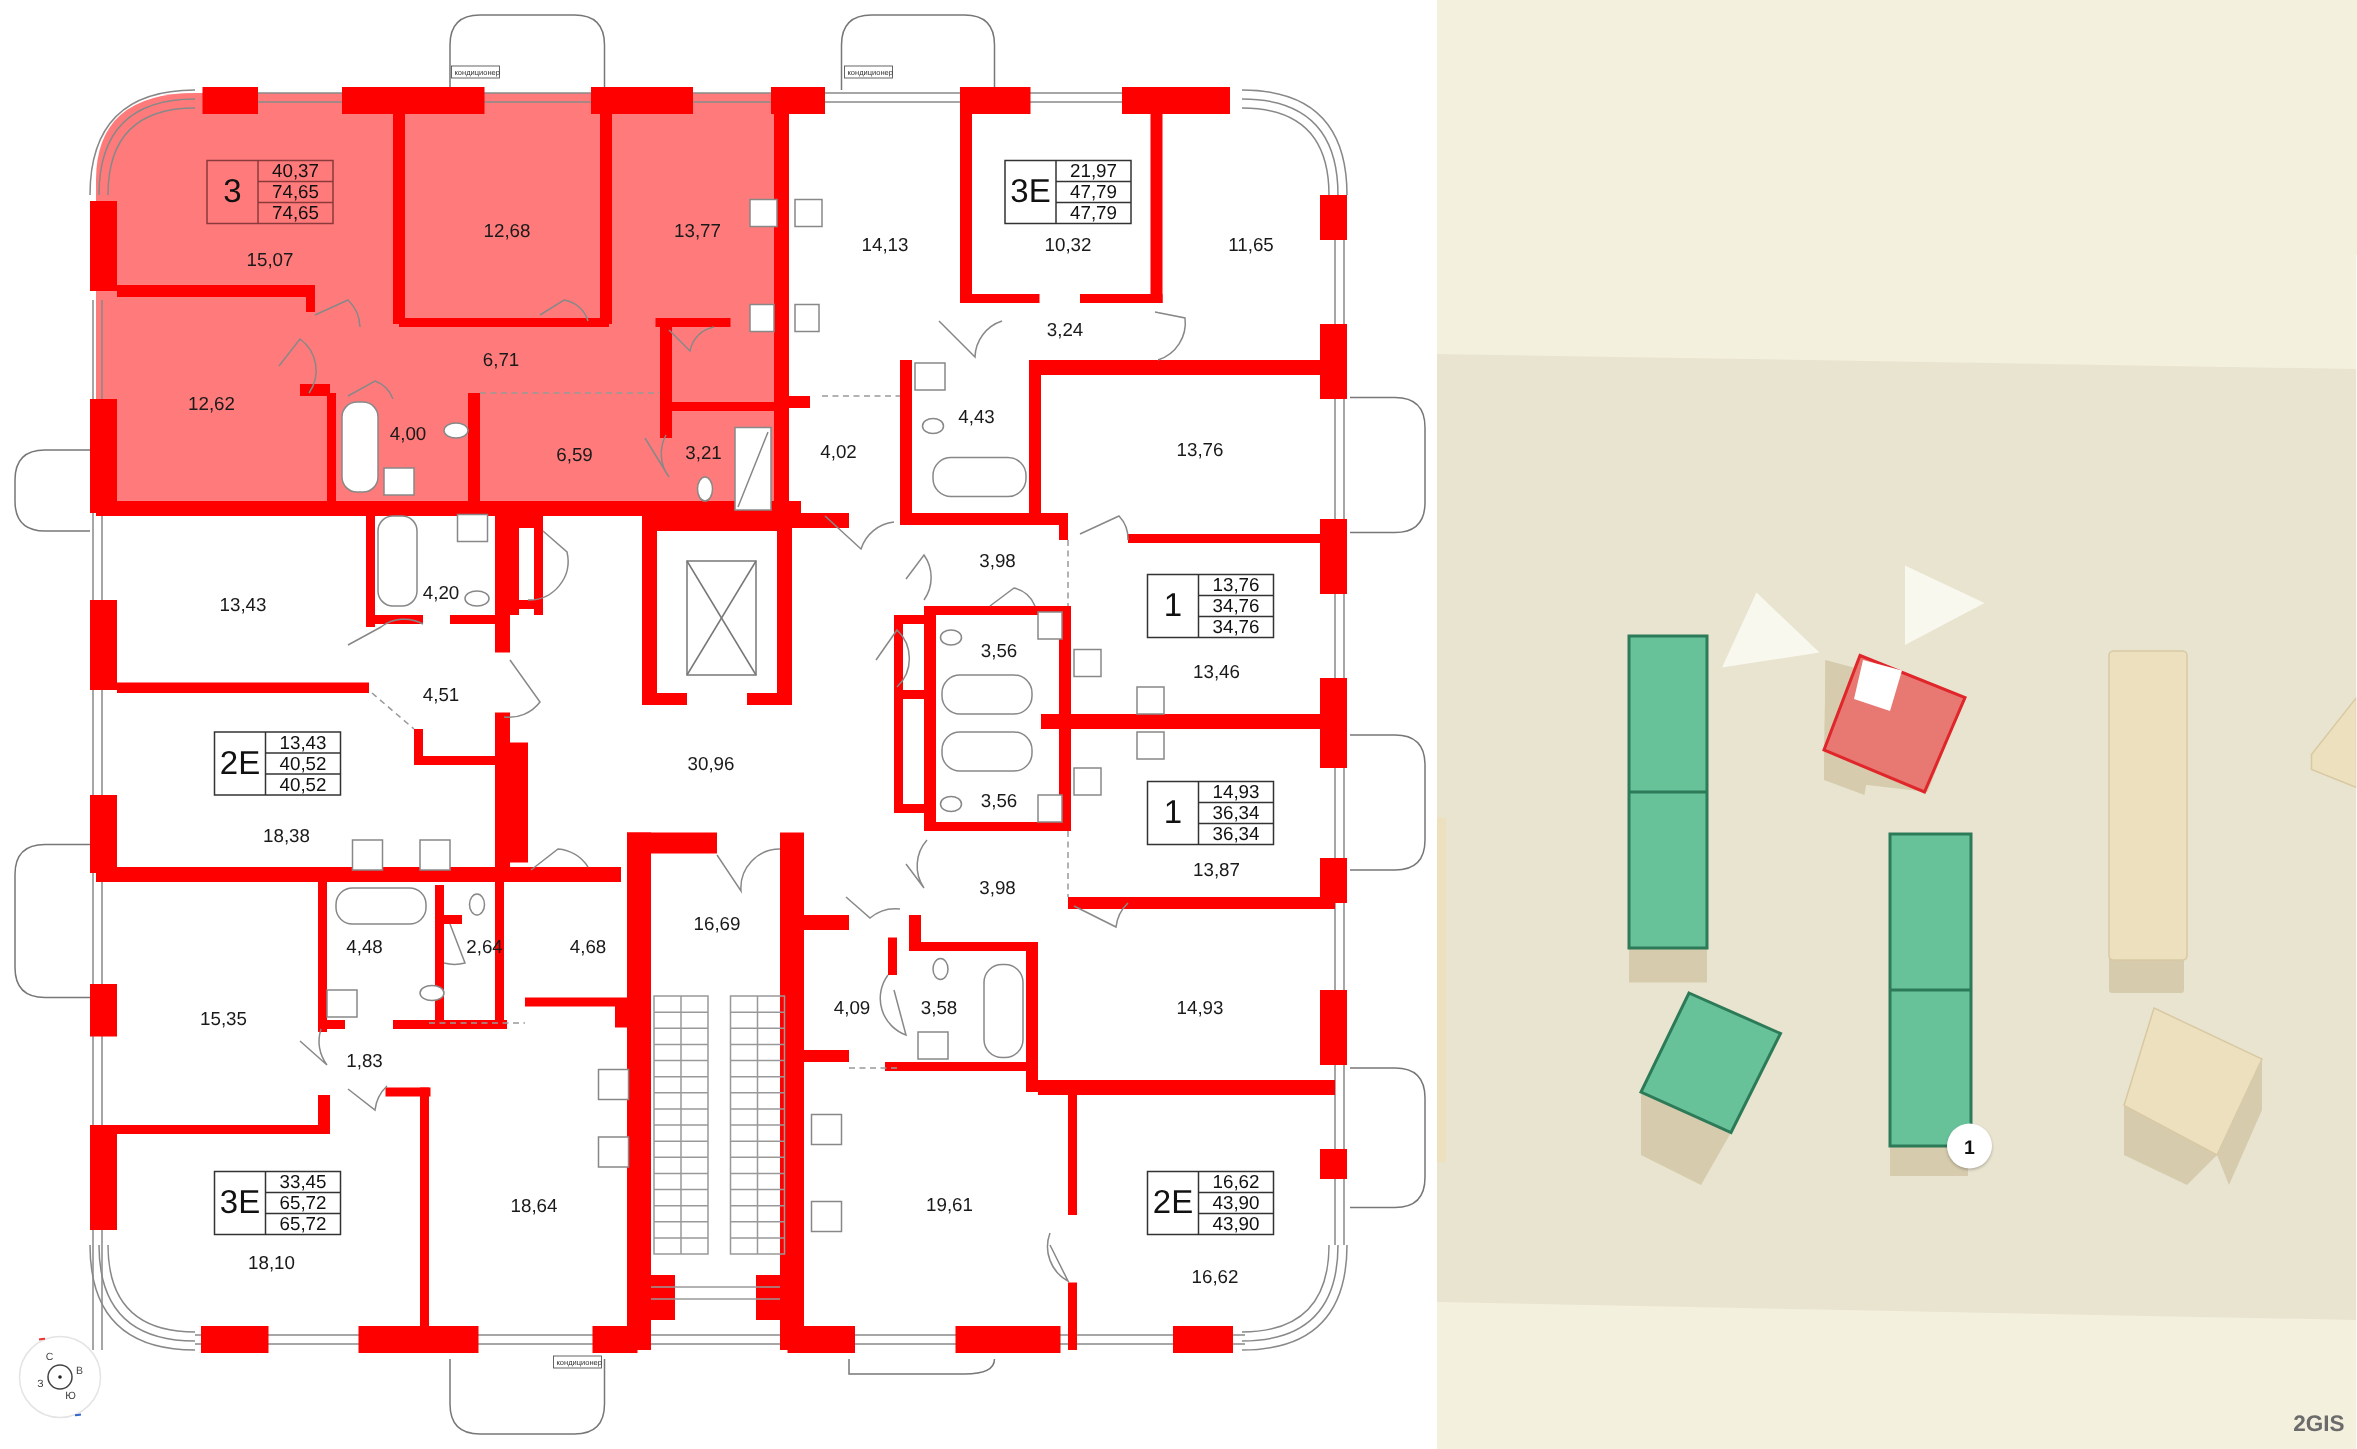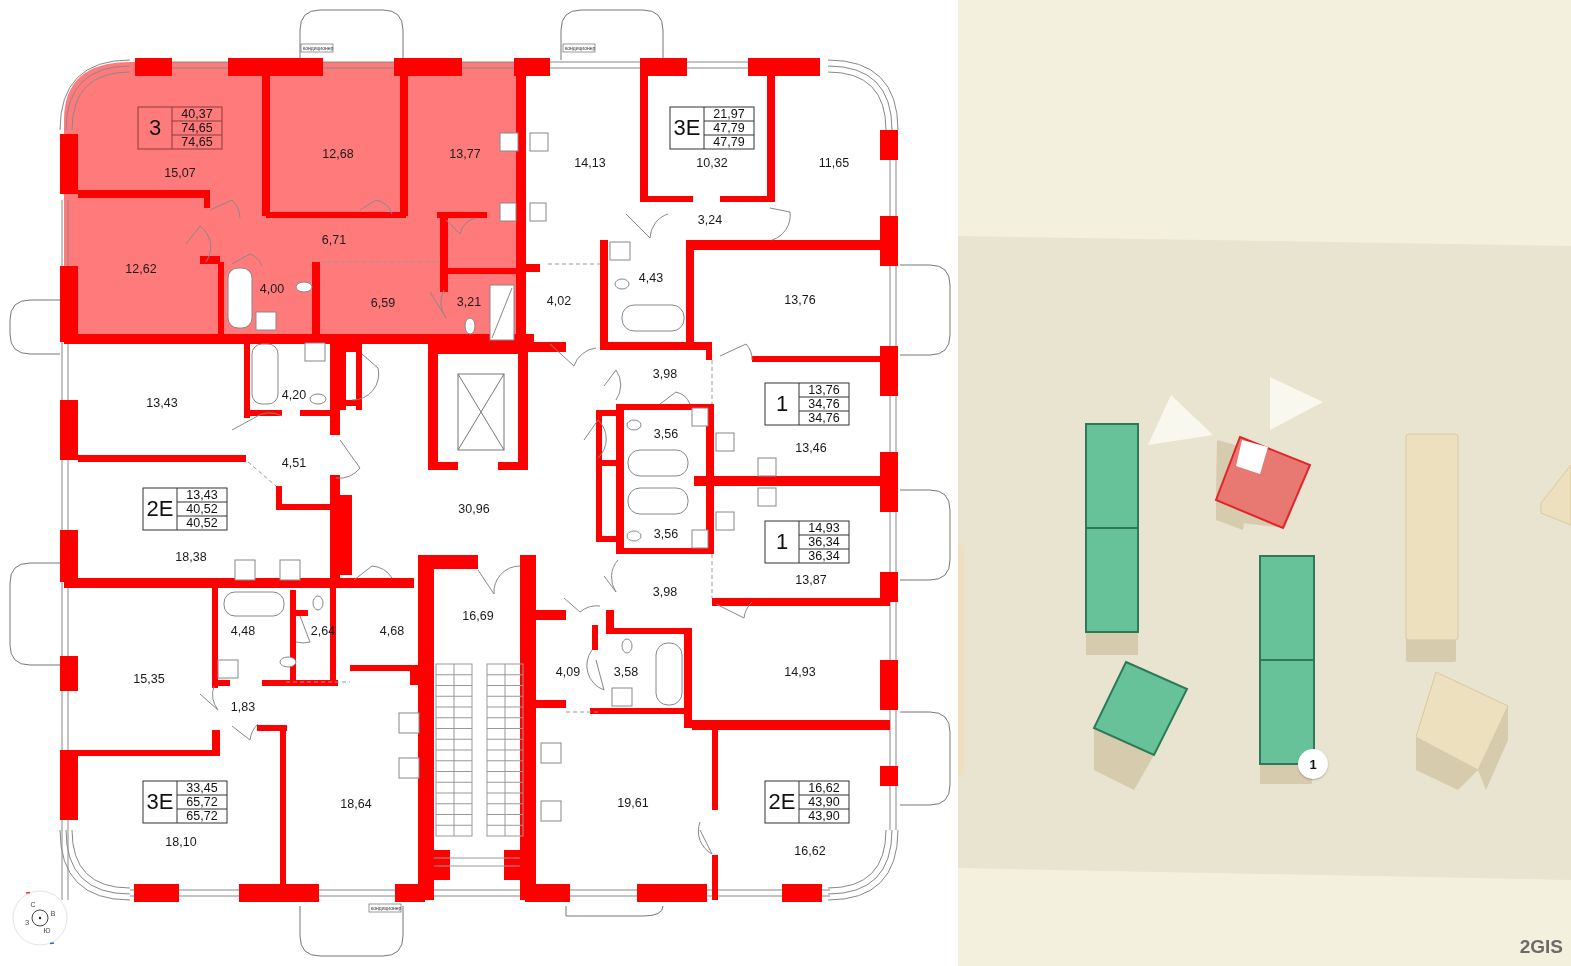--- a/index.html
+++ b/index.html
@@ -4,21 +4,21 @@
 <style>
   html,body{margin:0;padding:0;}
   body{width:1571px;height:966px;position:relative;overflow:hidden;background:#fff;font-family:"Liberation Sans",sans-serif;}
   #plan{position:absolute;left:0;top:0;width:958px;height:966px;background:#fff;}
   #map{position:absolute;left:958px;top:0;width:613px;height:966px;background:#f4f0de;overflow:hidden;}
   .room-label{font-family:"Liberation Sans",sans-serif;font-size:12.5px;fill:#1a1a1a;text-anchor:middle;dominant-baseline:middle;}
   .apt-box-type{font-family:"Liberation Sans",sans-serif;font-size:22px;fill:#111;text-anchor:middle;dominant-baseline:middle;}
   .apt-box-val{font-family:"Liberation Sans",sans-serif;font-size:12.5px;fill:#111;text-anchor:middle;dominant-baseline:middle;}
   .ac-label{font-family:"Liberation Sans",sans-serif;font-size:5px;fill:#333;}
   .compass-letter{font-family:"Liberation Sans",sans-serif;font-size:7px;fill:#444;text-anchor:middle;dominant-baseline:middle;}
-  .map-logo{position:absolute;right:8px;bottom:8px;font-family:"Liberation Sans",sans-serif;font-weight:bold;font-size:19px;color:#6b6b6b;}
+  .map-logo{position:absolute;right:8px;bottom:8px;font-family:"Liberation Sans",sans-serif;font-weight:bold;font-size:15px;color:#6b6b6b;}
   .map-marker{position:absolute;width:30px;height:30px;border-radius:50%;background:#fff;color:#111;font-weight:bold;font-size:13px;display:flex;align-items:center;justify-content:center;box-shadow:0 1px 2px rgba(0,0,0,.25);font-family:"Liberation Sans",sans-serif;}
 </style>
 </head>
 <body>
 
 <div id="plan">
   <svg id="plan-svg" width="958" height="966" viewBox="0 0 958 966" xmlns="http://www.w3.org/2000/svg">
 
     <g fill="#fff" stroke="#777" stroke-width="1">
       <path d="M300 60 V30 Q300 10 320 10 H383 Q403 10 403 30 V60"></path>

